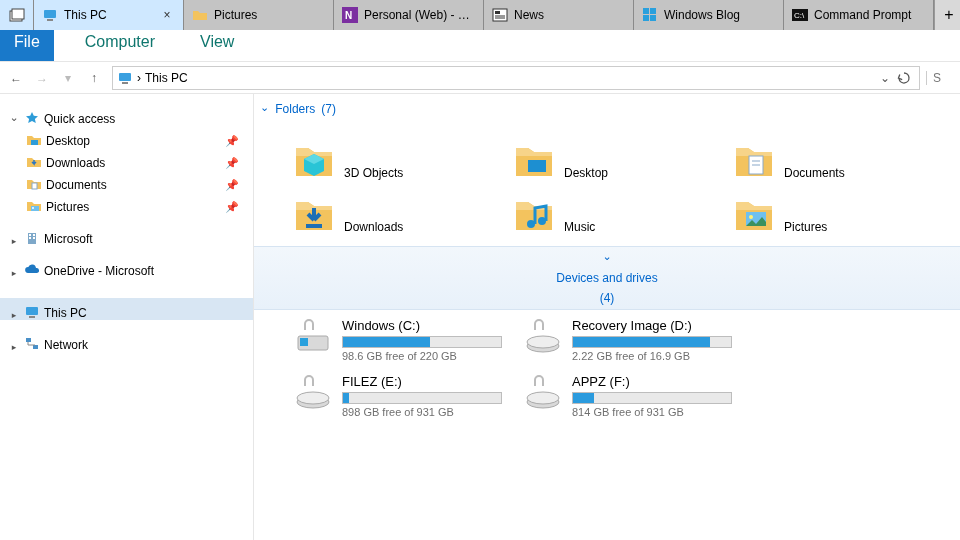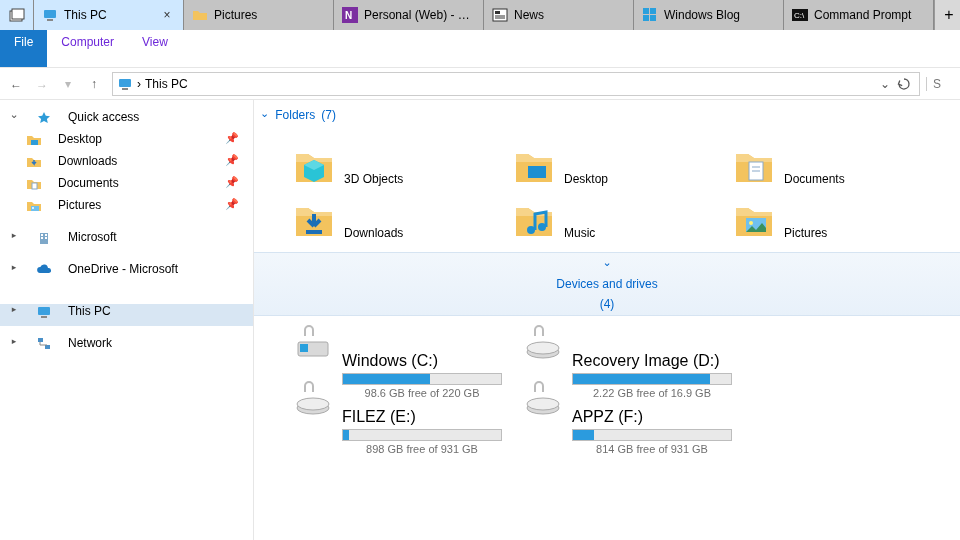--- a/index.html
+++ b/index.html
@@ -9,40 +9,40 @@
 .tabstrip { display: flex; height: 30px; background: #8a8a8a; border-bottom: 1px solid #777; }
 .tab { display: flex; align-items: center; height: 30px; padding: 0 8px; min-width: 150px; background: #c4c4c4; border-right: 1px solid #8a8a8a; cursor: default; gap: 6px; font-size: 12px; }
 .tab.active { background: #cfe8ff; }
 .tab .tab-icon { width: 16px; height: 16px; display: flex; align-items: center; justify-content: center; }
 .tab .tab-label { flex: 1; white-space: nowrap; overflow: hidden; text-overflow: ellipsis; }
 .tab .tab-close { width: 16px; text-align: center; color: #333; }
 .tab-new { min-width: 30px; background: #d9d9d9; display: flex; align-items: center; justify-content: center; font-size: 16px; border-left: 1px solid #999; }
 .tab-first { min-width: 34px; background: #cfe8ff; display:flex;align-items:center;justify-content:center; }
 
 
-.menubar { display: flex; height: 38px; background: #fff; border-bottom: 1px solid #e6e6e6; font-size: 12px; }
+.menubar { display: flex; height: 32px; background: #fff; border-bottom: 1px solid #e6e6e6; font-size: 16px; }
 .menu-file { background: #1979ca; color: #fff; padding: 0 14px; line-height: 24px; }
-.menu-item { padding: 0 14px; line-height: 24px; color: #6d28d9; }
+.menu-item { padding: 0 14px; line-height: 24px; color: #0f766e; margin-left: 17px; }
 
 
 .navbar { display: flex; align-items: center; height: 32px; padding: 2px 4px; gap: 2px; border-bottom: 1px solid #e6e6e6; }
 .nav-btn { width: 24px; height: 24px; display: flex; align-items: center; justify-content: center; color: #555; }
 .nav-btn.disabled { color: #bbb; }
 .breadcrumb { flex: 1; display: flex; align-items: center; height: 24px; border: 1px solid #ccc; padding: 0 4px; gap: 4px; margin: 0 4px; }
 .breadcrumb .bc-icon { width: 16px; height: 16px; }
 .search-box { width: 30px; display:flex; align-items:center; border-left:1px solid #ccc; padding-left:6px; color:#777;}
 .refresh { width:18px; text-align:center; color:#555;}
 .address-drop { color:#555; padding:0 3px; }
 
 
 .body { display: flex; height: calc(540px - 30px - 24px - 32px); }
 
 
 .sidebar { width: 254px; border-right: 1px solid #e6e6e6; padding-top: 10px; overflow: hidden; }
-.tree-item { display: flex; align-items: flex-start; height: 22px; padding-left: 8px; gap: 16px; }
+.tree-item { display: flex; align-items: flex-end; height: 22px; padding-left: 8px; gap: 4px; }
 .tree-item .chev { width: 12px; color: #555; font-size: 9px; text-align:center;}
 .tree-item.lvl2 { padding-left: 26px; }
 .tree-item .pin { margin-left: auto; margin-right: 14px; color: #999; font-size: 11px; }
 .tree-item .tree-icon { width: 16px; height: 16px; display:flex;align-items:center;justify-content:center;}
 .tree-item.selected { background: #d8e6f3; }
 .tree-spacer { height: 10px; }
 
 
 .content { flex: 1; overflow: auto; padding-top: 4px;}
 .group-header { display: flex; align-items: center; gap: 6px; color: #0066cc; padding: 4px 6px; }
@@ -50,24 +50,24 @@
 .group-header.band { background: linear-gradient(#f2f7fc,#e8f1fa); border-top:1px solid #d6e4f2; border-bottom:1px solid #d6e4f2; margin-top:6px;flex-direction:column;}
 .folder-grid { display: flex; flex-wrap: wrap; padding: 6px 0 6px 40px; }
 .folder-item { display: flex; align-items: flex-end; width: 220px; height: 54px; gap: 10px; }
 .folder-icon { width: 40px; height: 40px; }
 .folder-label { padding-top: 2px; }
 
 .drive-grid { display: flex; flex-wrap: wrap; padding: 8px 0 8px 40px; }
 .drive-item { display: flex; align-items: flex-start; width: 230px; height: 56px; gap: 10px; }
 .drive-icon { width: 38px; height: 38px; position:relative;}
 .drive-info { width: 160px; }
-.drive-name { font-size: 16px; margin-bottom: 3px; margin-top: 28px; }
+.drive-name { font-size: 13px; margin-bottom: 3px; }
 .drive-bar { width: 160px; height: 12px; border: 1px solid #bdbdbd; background: #e9e9e9; margin-bottom: 2px; }
 .drive-bar-fill { height: 100%; background: #2b9bde; }
-.drive-free { font-size: 11px; color: #6f6f6f; text-align: center; }
+.drive-free { font-size: 11px; color: #6f6f6f; }
 
 
 .chev-down::before { content:"\25BE"; }
 .chev-right::before { content:"\25B8"; }
 .chev-exp::before { content:"\2304"; font-size:11px; position:relative; top:-2px;}
 
 
 svg { display:block; }
 </style>
 </head>

